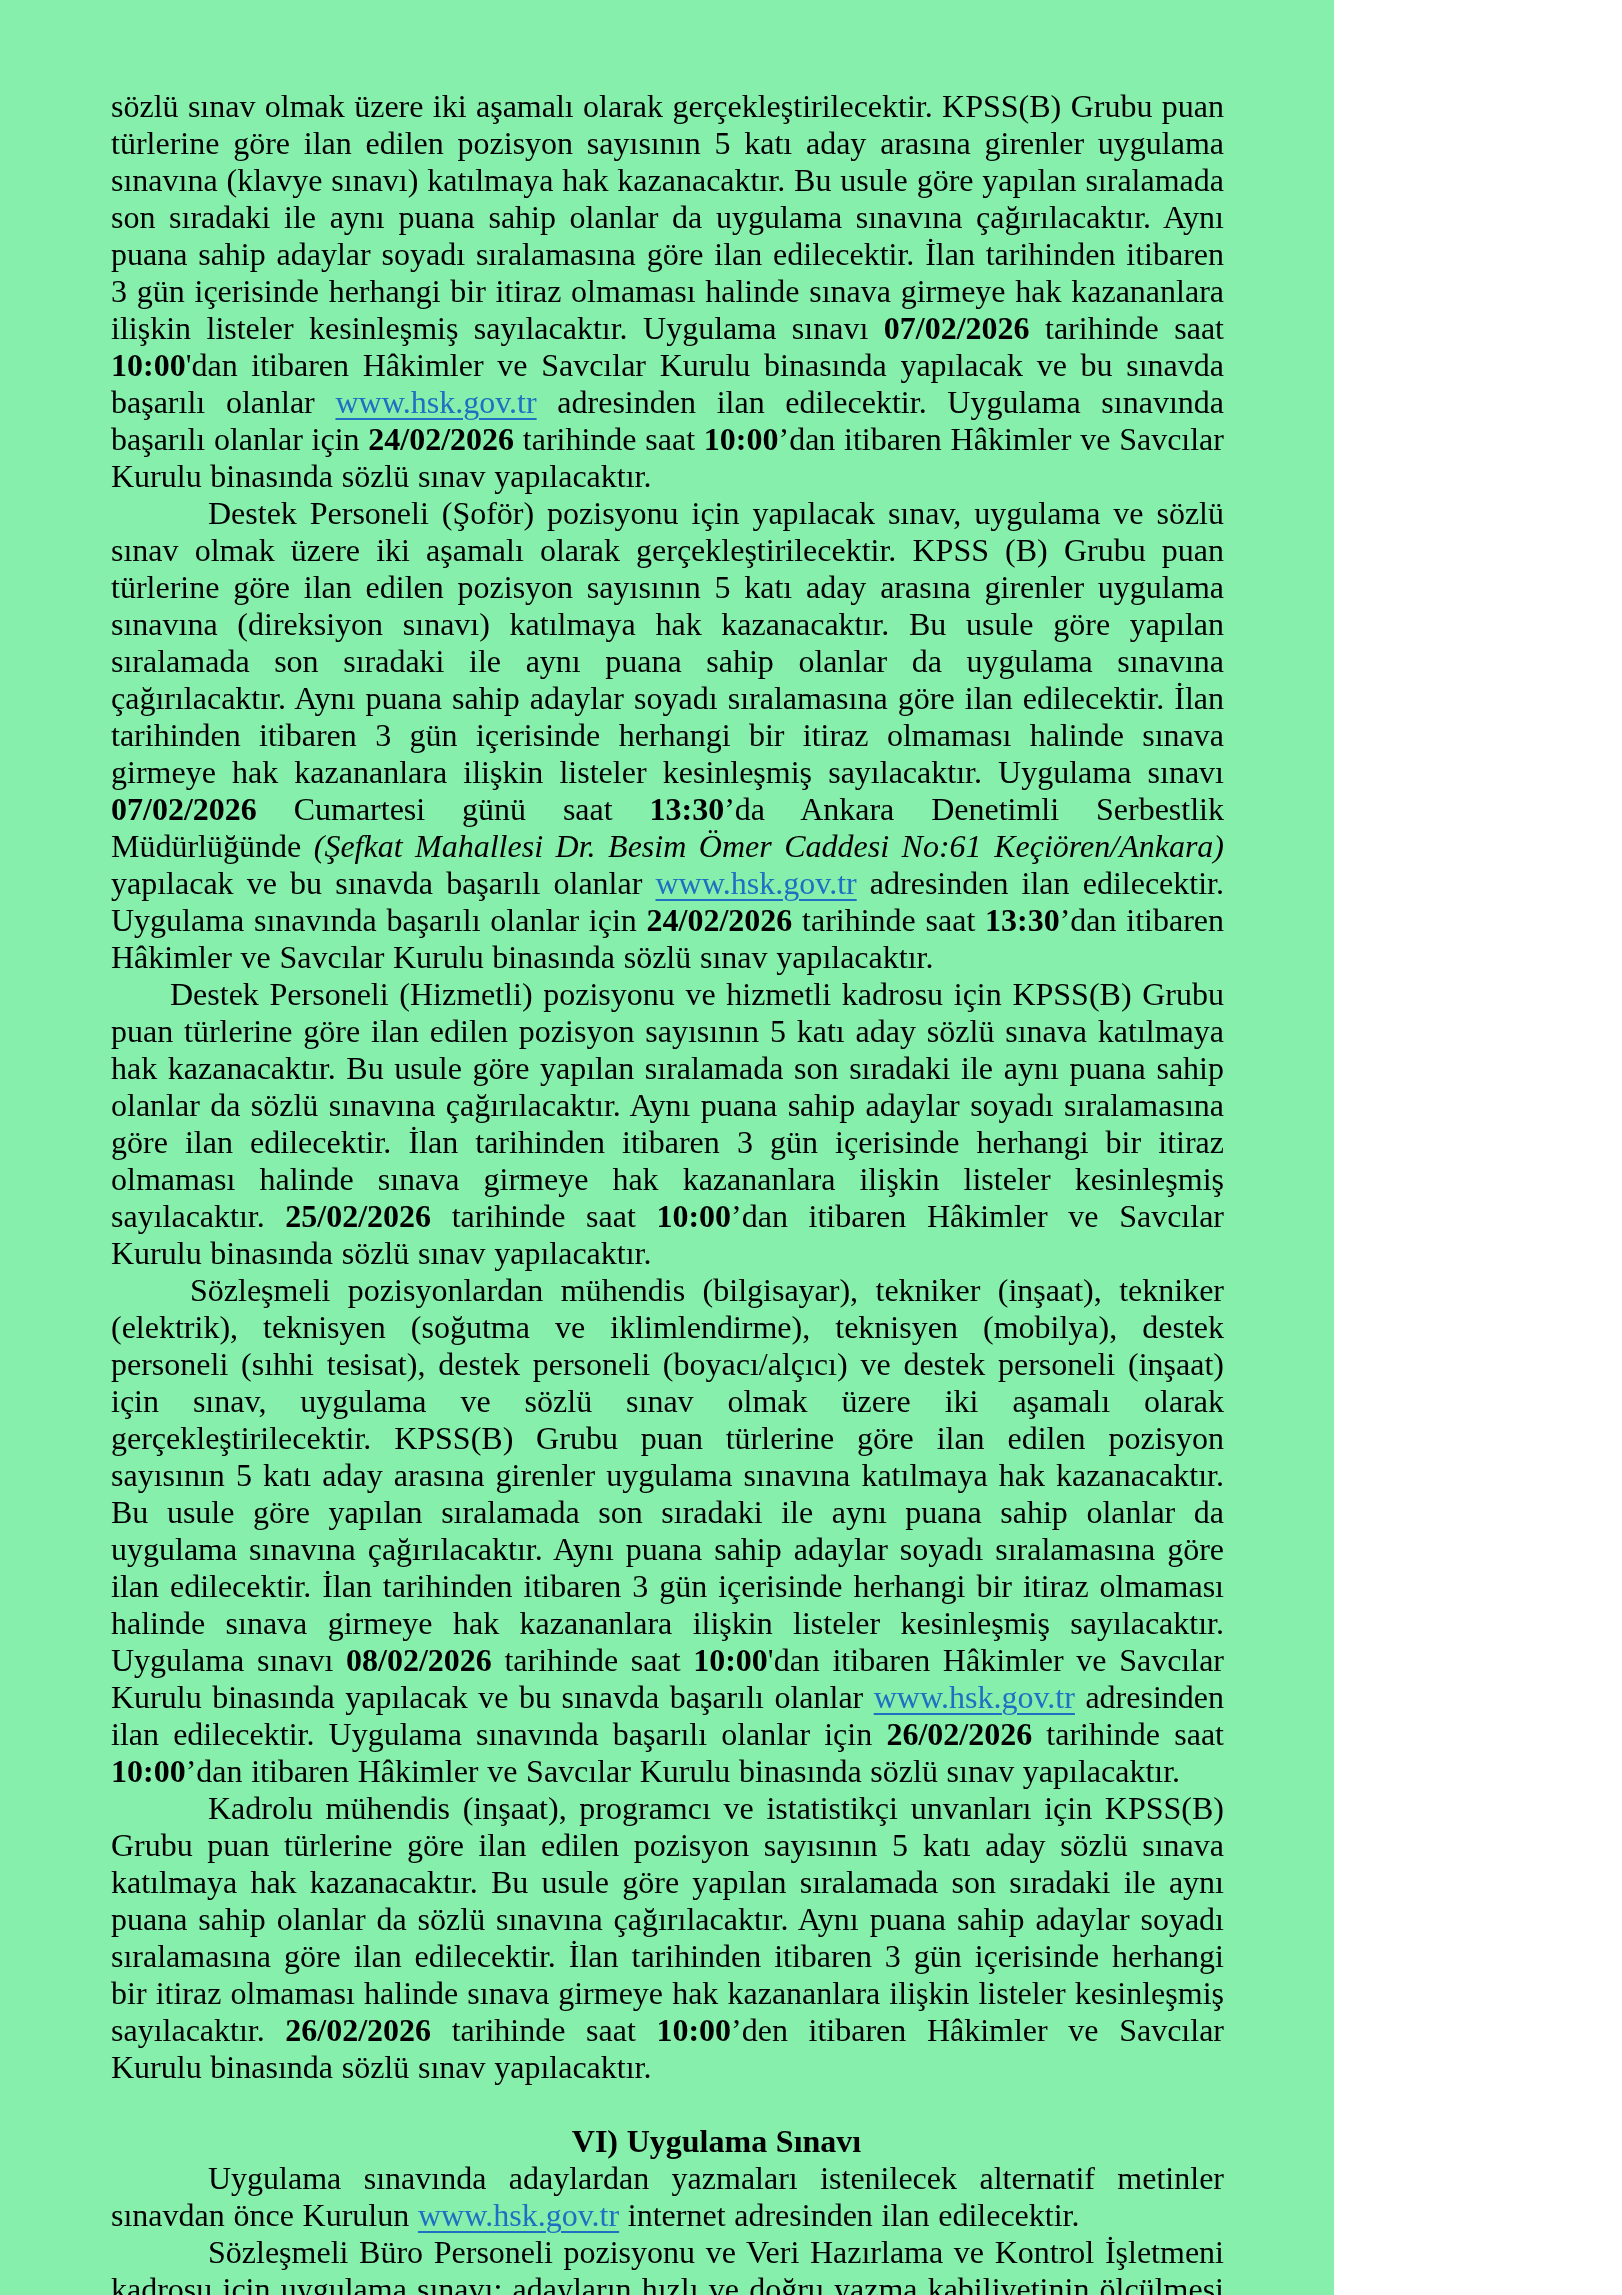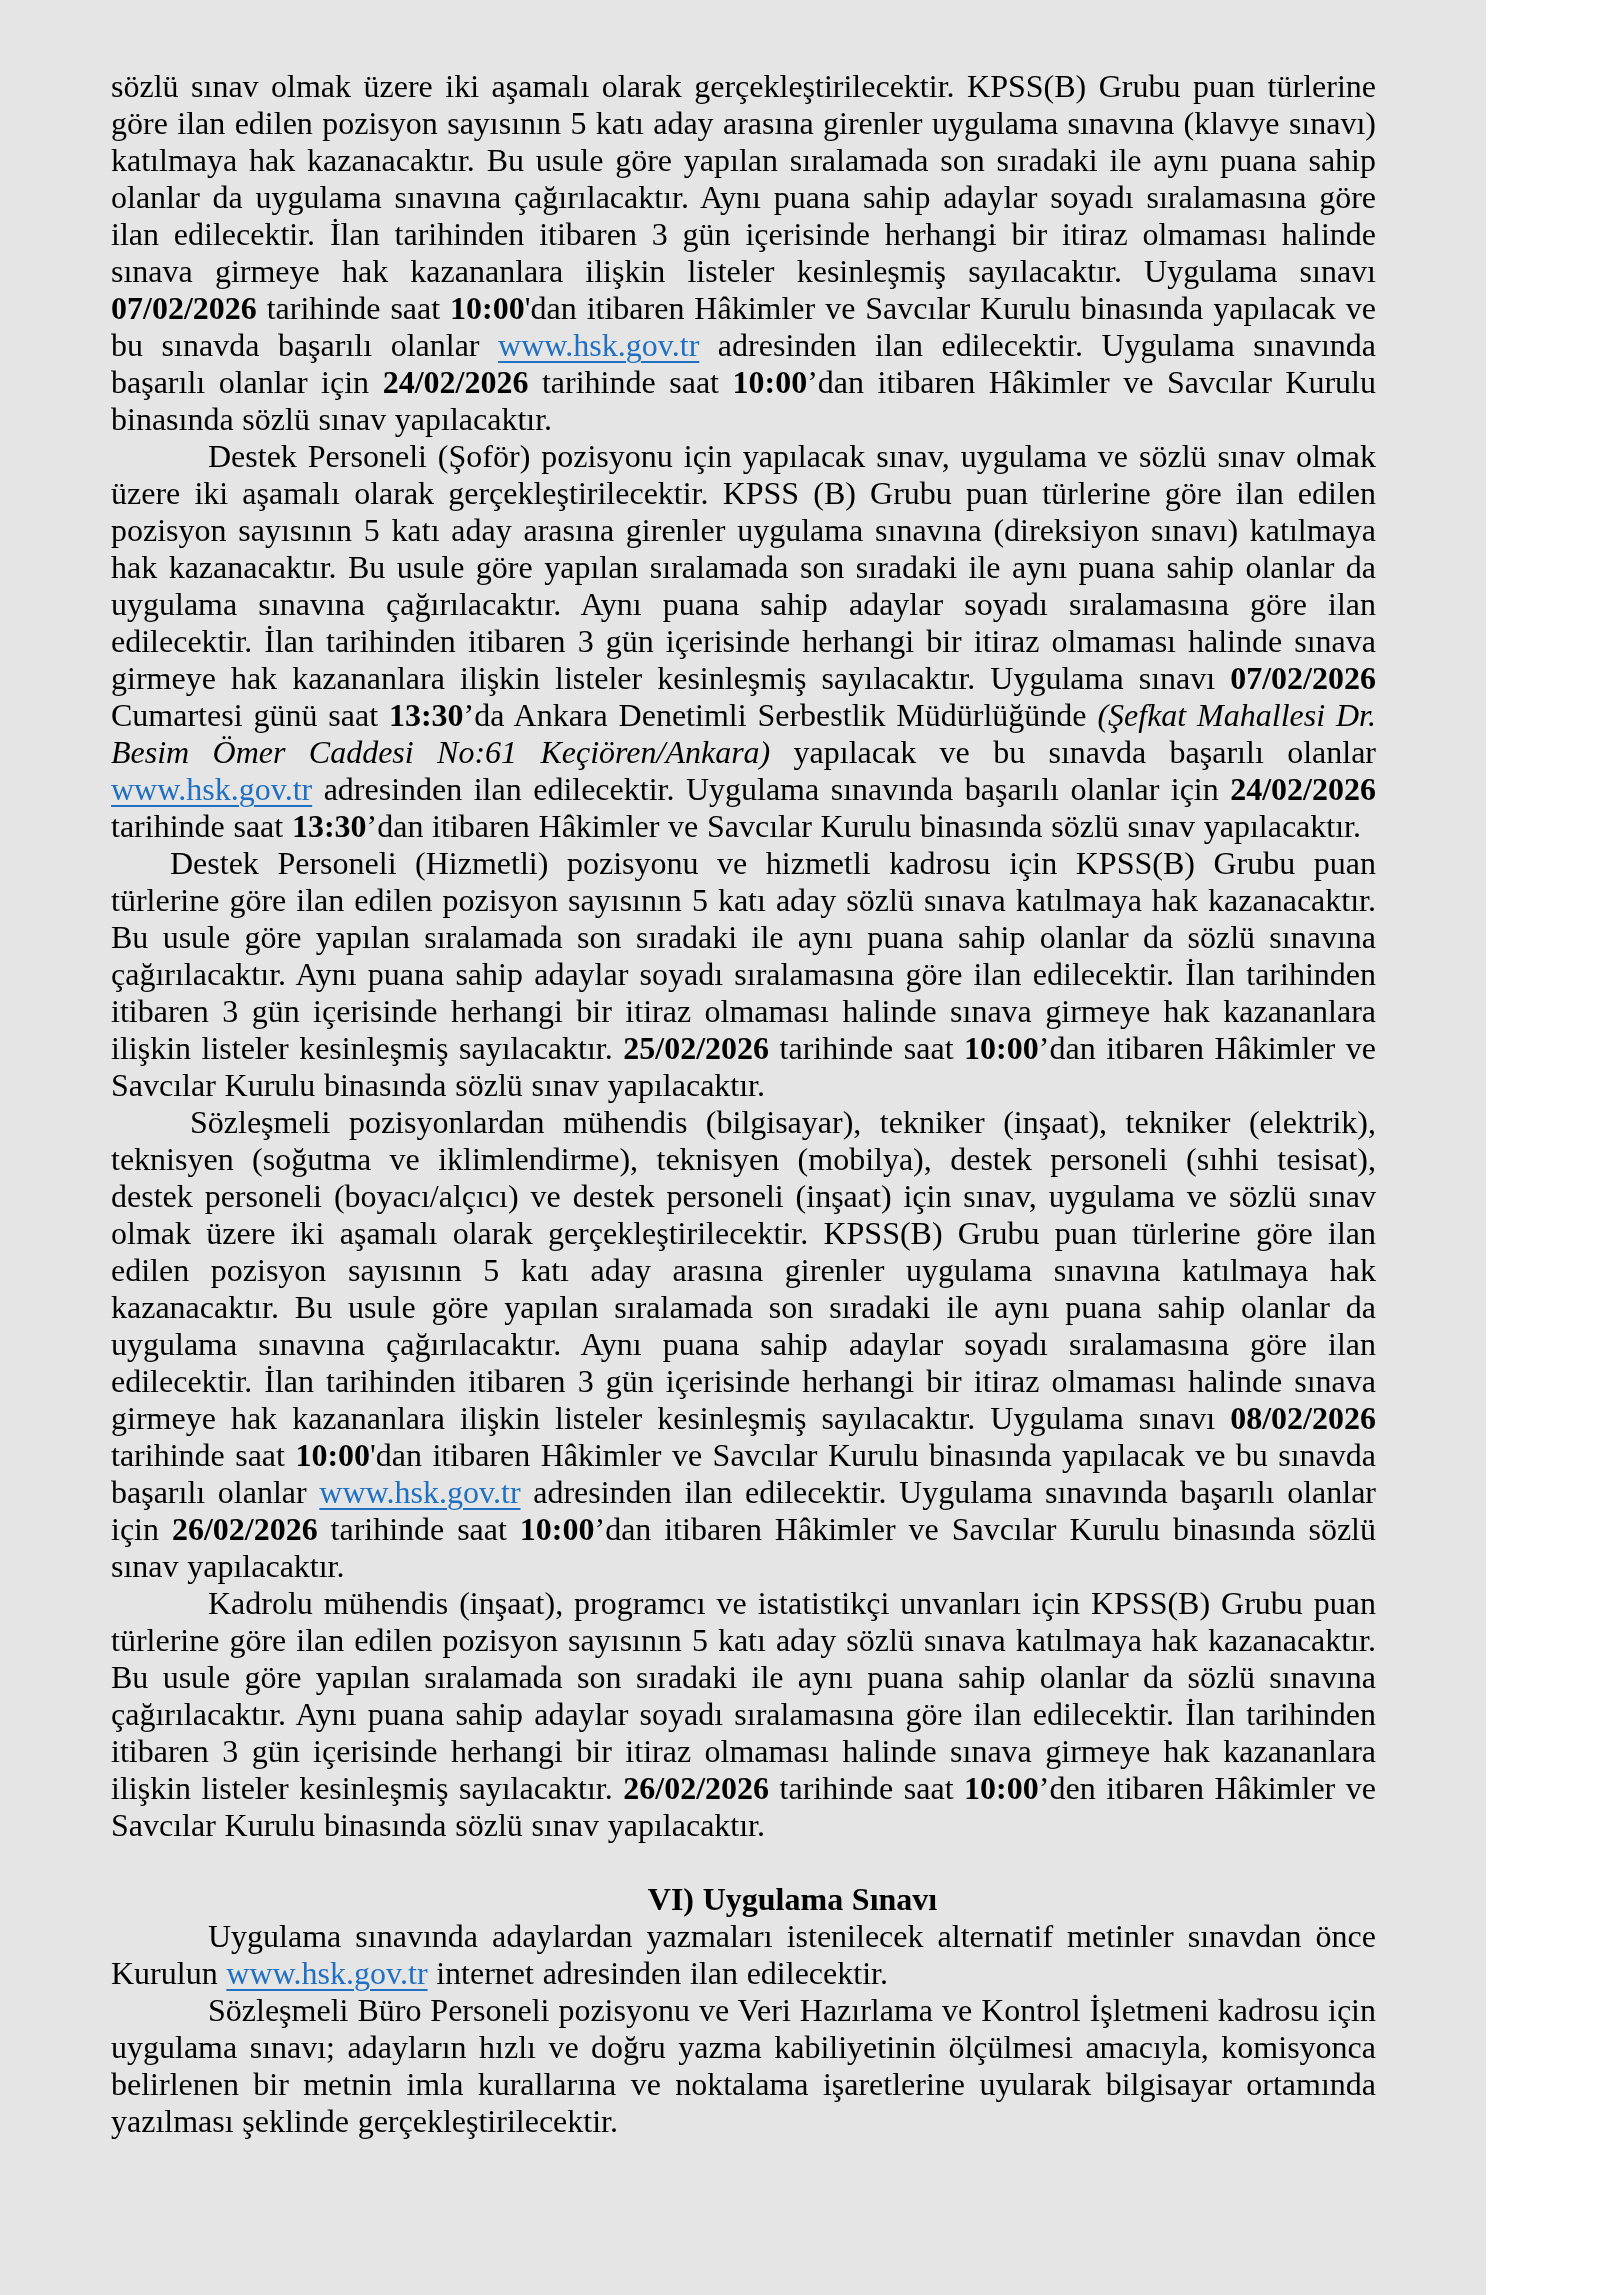--- a/index.html
+++ b/index.html
@@ -5,24 +5,24 @@
   html, body { margin: 0; padding: 0; background: #ffffff; }
   body {
     width: 1622px;
     height: 2295px;
     font-family: "Liberation Serif", "DejaVu Serif", serif;
     color: #000000;
     overflow: hidden;
   }
   .page {
     box-sizing: border-box;
-    width: 1486px;
+    width: 1334px;
     height: 2295px;
-    padding: 68px 110px 0 111px;
-    background: #e5e5e5;
+    padding: 88px 110px 0 111px;
+    background: #86efac;
   }
   .para {
     margin: 0;
     font-size: 32px;
     line-height: 37px;
     text-align: justify;
     font-weight: normal;
     word-spacing: 0.7px;
   }
   .heading {

